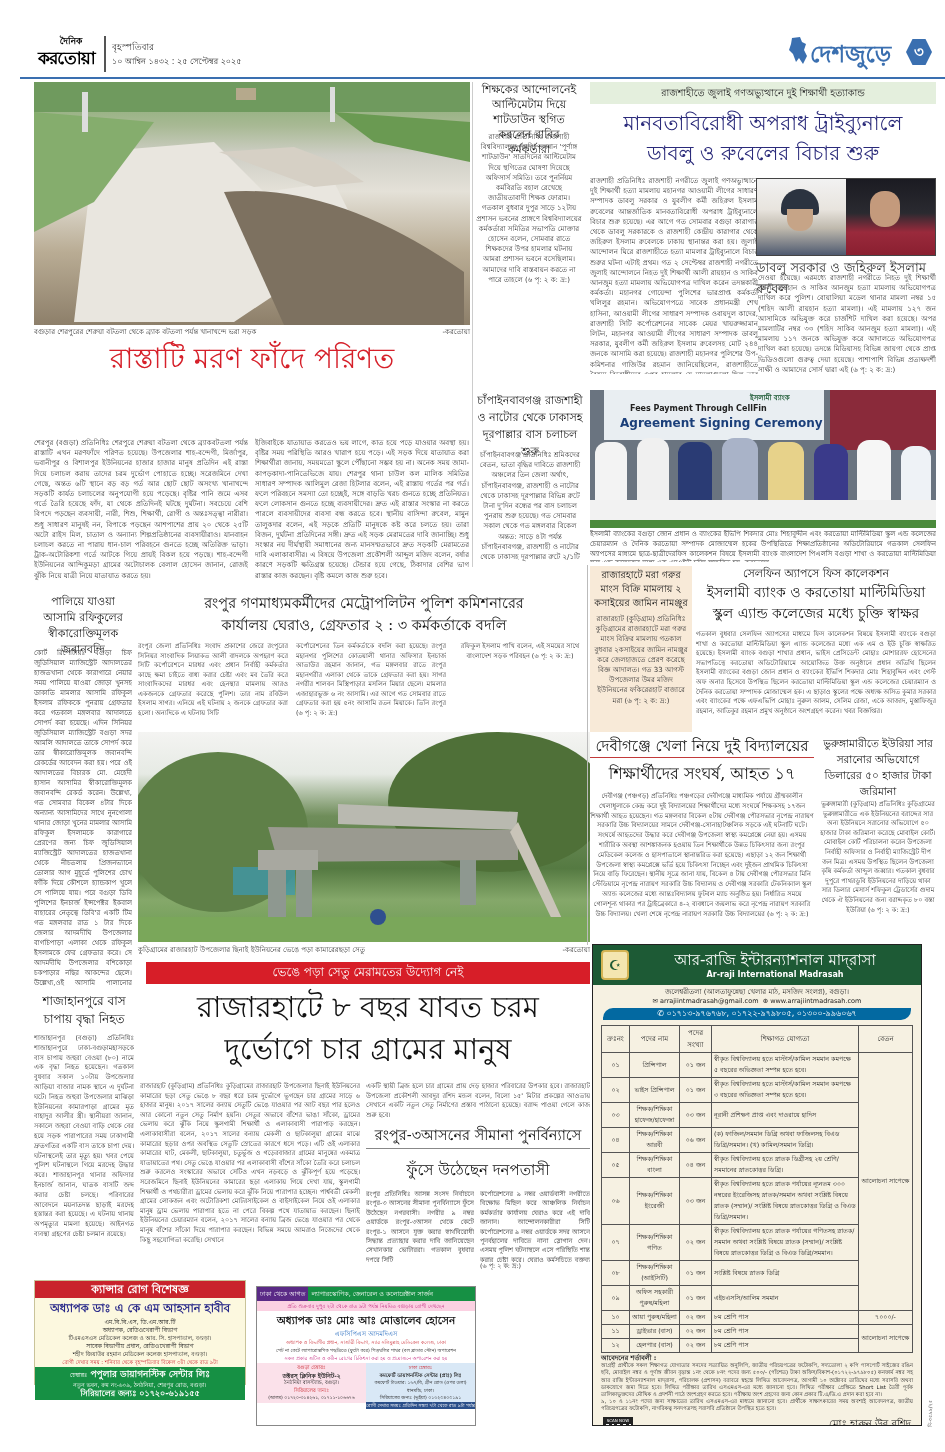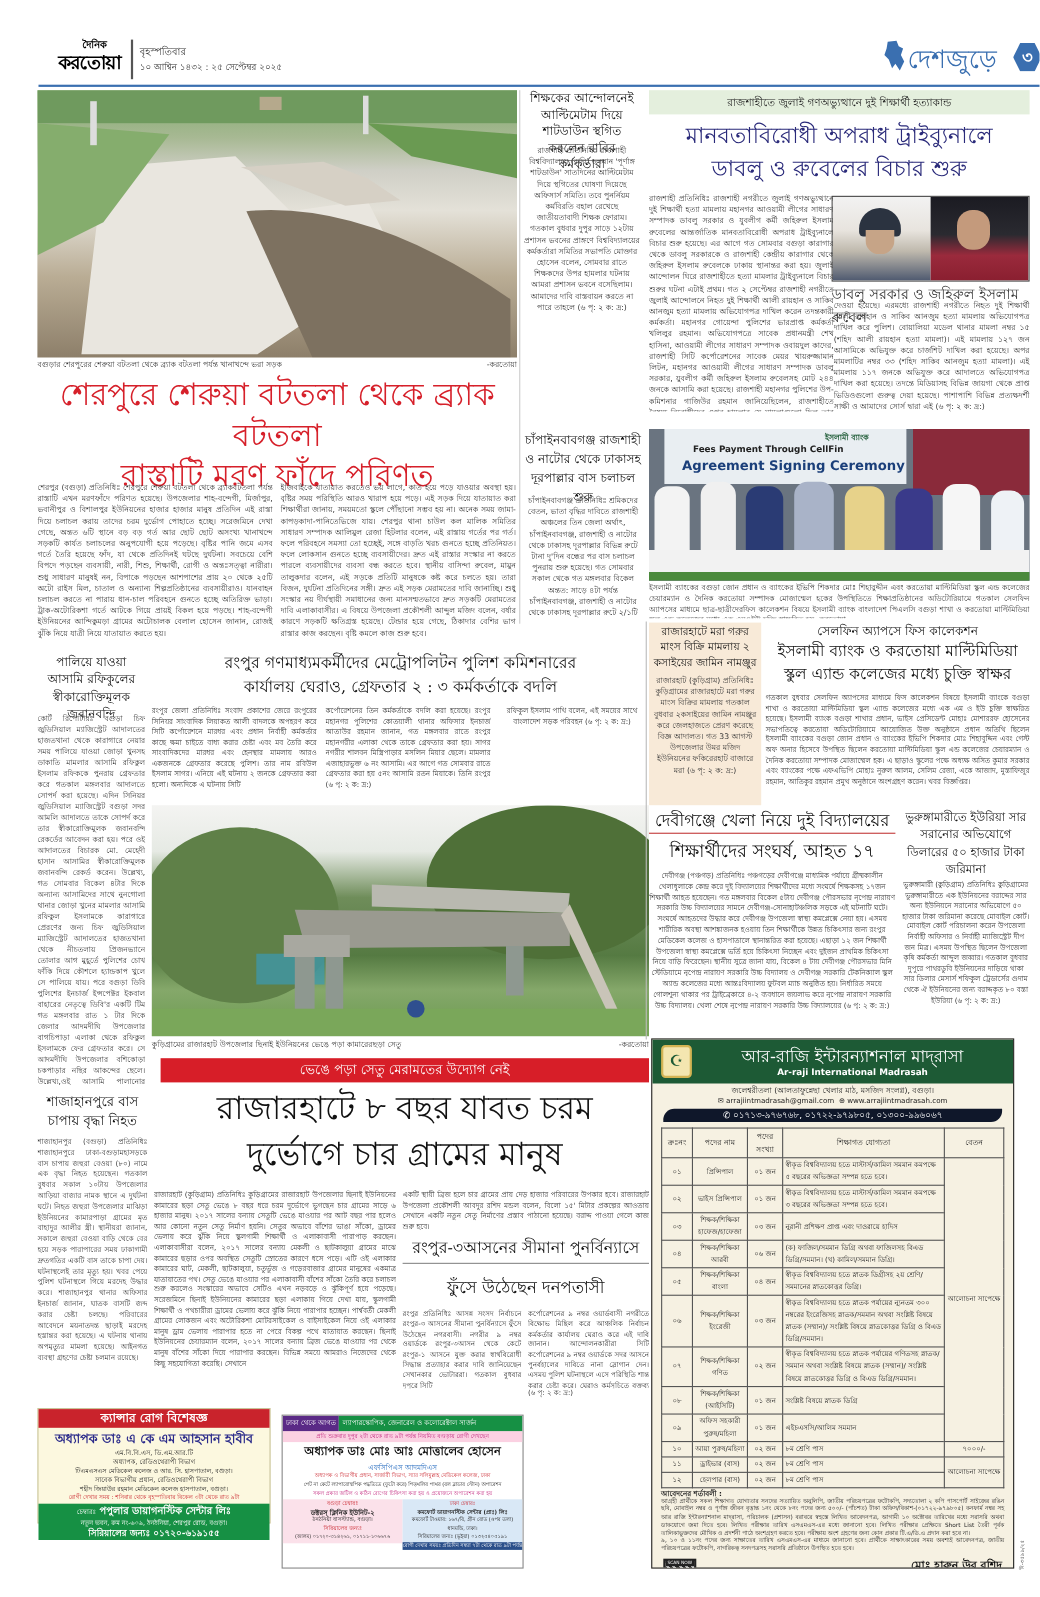--- a/index.html
+++ b/index.html
@@ -11,34 +11,34 @@
 .photo{overflow:hidden}
 .masthead-logo{font-family:"DejaVu Serif",serif;font-weight:bold}
 table{border-collapse:collapse;width:100%}
 td,th{border:1px solid #555;font-size:6.3px;padding:1px 2px;text-align:center;vertical-align:middle;color:#222}
 th{font-weight:normal;font-size:7px}
 td.q{text-align:left}
 </style>
 </head>
 <body>
 
-<div class="abs" style="left:15px;top:0;width:786px;height:80px">
+<div class="abs" style="left:0;top:0;width:786px;height:80px">
   <div class="abs masthead-logo" style="left:38px;top:34px;width:62px;height:40px">
     <div style="font-size:9px;text-align:center;color:#000;margin-left:4px">দৈনিক</div>
     <div style="font-size:17px;color:#000;letter-spacing:-1px;line-height:18px">করতোয়া</div>
   </div>
   <div class="abs" style="left:104px;top:36px;width:2px;height:36px;background:#555"></div>
   <div class="abs" style="left:112px;top:40px;font-size:9px;color:#333">বৃহস্পতিবার</div>
   <div class="abs" style="left:112px;top:55px;font-size:8px;color:#333">১০ আশ্বিন ১৪৩২ : ২৫ সেপ্টেম্বর ২০২৫</div>
   <div class="abs" style="left:788px;top:36px;width:20px;height:30px">
     <svg width="20" height="30" viewBox="0 0 20 30">
         <path d="M4 2 L12 1 L14 6 L18 8 L16 14 L19 20 L15 28 L11 22 L8 26 L5 18 L1 14 L3 8 Z" fill="#3a6fb0"></path>
       </svg>
   </div>
-  <div class="abs" style="left:810px;top:36px;font-size:23px;color:#3a6fb0;font-family:'DejaVu Serif',serif;font-weight:normal">দেশজুড়ে</div>
+  <div class="abs" style="left:810px;top:36px;font-size:23px;color:#3a6fb0;font-family:'DejaVu Serif',serif;font-weight:bold">দেশজুড়ে</div>
   <div class="abs" style="left:906px;top:39px;width:26px;height:26px;background:#3a6fb0;clip-path:polygon(25% 0,75% 0,100% 50%,75% 100%,25% 100%,0 50%);display:flex;align-items:center;justify-content:center">
     <span style="color:#fff;font-size:15px;font-weight:bold">৩</span>
   </div>
   <div class="abs" style="left:20px;top:77px;width:925px;height:2px;background:#3a6fb0"></div>
 </div>
 
 <div class="abs photo" style="left:34px;top:82px;width:436px;height:243px;background:linear-gradient(180deg,#7ea86a 0%,#a8b994 18%,#cfcfc6 30%,#e4e1d8 45%,#b9ac94 70%,#8d7f6a 100%)">
   <svg width="436" height="243" viewBox="0 0 436 243">
     <rect x="0" y="0" width="436" height="30" fill="#6f9a5e"></rect>
     <path d="M60 70 L180 60 L230 110 L300 100 L330 160 L260 200 L200 240 L40 240 Z" fill="#e9e6df"></path>
@@ -49,21 +49,20 @@
     <rect x="202" y="6" width="20" height="12" fill="#b5a98c"></rect>
     <rect x="48" y="10" width="6" height="40" fill="#ddd"></rect>
     <rect x="296" y="5" width="5" height="35" fill="#ddd"></rect>
   </svg>
 </div>
 <div class="abs cap" style="left:34px;top:326px;width:436px">
   <span>বগুড়ার শেরপুরের শেরুয়া বটতলা থেকে ব্র্যাক বটতলা পর্যন্ত খানাখন্দে ভরা সড়ক</span>
   <span>-করতোয়া</span>
 </div>
 <div class="abs hd" style="left:34px;top:340px;width:436px;color:#d6202a">
-  <div style="font-size:28px;line-height:37px">শেরপুরে শেরুয়া বটতলা থেকে ব্র্যাক বটতলা</div>
   <div style="font-size:28px;line-height:37px">রাস্তাটি মরণ ফাঁদে পরিণত</div>
 </div>
 <div class="abs txt" style="left:34px;top:438px;width:214px;height:145px">শেরপুর (বগুড়া) প্রতিনিধিঃ শেরপুরে শেরুয়া বটতলা থেকে ব্র্যাকবটতলা পর্যন্ত রাস্তাটি এখন মরণফাঁদে পরিণত হয়েছে। উপজেলার শাহ-বন্দেগী, মির্জাপুর, ভবানীপুর ও বিশালপুর ইউনিয়নের হাজার হাজার মানুষ প্রতিদিন এই রাস্তা দিয়ে চলাচল করায় তাদের চরম দুর্ভোগ পোহাতে হচ্ছে। সরেজমিনে দেখা গেছে, অন্তত ৬টি স্থানে বড় বড় গর্ত আর ছোট ছোট অসংখ্য খানাখন্দে সড়কটি কার্যত চলাচলের অনুপযোগী হয়ে পড়েছে। বৃষ্টির পানি জমে এসব গর্তে তৈরি হয়েছে ফাঁদ, যা থেকে প্রতিদিনই ঘটছে দুর্ঘটনা। সবচেয়ে বেশি বিপদে পড়ছেন ব্যবসায়ী, নারী, শিশু, শিক্ষার্থী, রোগী ও অন্তঃসত্ত্বা নারীরা। শুধু সাধারণ মানুষই নন, বিপাকে পড়ছেন আশপাশের প্রায় ২০ থেকে ২৫টি অটো রাইস মিল, চাতাল ও অন্যান্য শিল্পপ্রতিষ্ঠানের ব্যবসায়ীরাও। যানবাহন চলাচল করতে না পারায় ধান-চাল পরিবহনে গুনতে হচ্ছে অতিরিক্ত ভাড়া। ট্রাক-অটোরিকশা গর্তে আটকে গিয়ে প্রায়ই বিকল হয়ে পড়ছে। শাহ-বন্দেগী ইউনিয়নের আন্দিকুমড়া গ্রামের অটোচালক বেলাল হোসেন জানান, রোজই ঝুঁকি নিয়ে যাত্রী নিয়ে যাতায়াত করতে হয়।</div>
 <div class="abs txt" style="left:255px;top:438px;width:214px;height:145px">ইজিবাইকে যাতায়াত করতেও ভয় লাগে, কাত হয়ে পড়ে যাওয়ার অবস্থা হয়। বৃষ্টির সময় পরিস্থিতি আরও খারাপ হয়ে পড়ে। এই সড়ক দিয়ে যাতায়াত করা শিক্ষার্থীরা জানায়, সময়মতো স্কুলে পৌঁছানো সম্ভব হয় না। অনেক সময় জামা-কাপড়কাদা-পানিতেভিজে যায়। শেরপুর থানা চাউল কল মালিক সমিতির সাধারণ সম্পাদক আলিমুল রেজা হিটলার বলেন, এই রাস্তায় গর্তের পর গর্ত। ফলে পরিবহনে সমস্যা তো হচ্ছেই, সঙ্গে বাড়তি খরচ গুনতে হচ্ছে প্রতিনিয়ত। ফলে লোকসান গুনতে হচ্ছে ব্যবসায়ীদের। দ্রুত এই রাস্তার সংস্কার না করতে পারলে ব্যবসায়ীদের ব্যবসা বন্ধ করতে হবে। স্থানীয় বাসিন্দা রুবেল, মামুন তালুকদার বলেন, এই সড়কে প্রতিটি মানুষকে কষ্ট করে চলতে হয়। তারা বিজন, দুর্ঘটনা প্রতিদিনের সঙ্গী। দ্রুত এই সড়ক মেরামতের দাবি জানাচ্ছি। শুধু সংস্কার নয় দীর্ঘস্থায়ী সমাধানের জন্য মানসম্মতভাবে দ্রুত সড়কটি মেরামতের দাবি এলাকাবাসীর। এ বিষয়ে উপজেলা প্রকৌশলী আব্দুল মজিদ বলেন, বর্ষার কারণে সড়কটি ক্ষতিগ্রস্ত হয়েছে। টেন্ডার হয়ে গেছে, ঠিকাদার বেশির ভাগ রাস্তার কাজ করছেন। বৃষ্টি কমলে কাজ শুরু হবে।</div>
 
 <div class="abs hd" style="left:476px;top:82px;width:106px;font-size:11px;color:#111;line-height:15px">শিক্ষকের আন্দোলনেই আল্টিমেটাম দিয়ে শাটডাউন স্থগিত করলেন রাবির কর্মকর্তারা</div>
 <div class="abs txt" style="left:476px;top:132px;width:106px;height:257px;text-align:center">
   <span>রাজশাহী প্রতিনিধিঃ রাজশাহী বিশ্ববিদ্যালয়ে (রাবি) চলমান 'পূর্ণাঙ্গ শাটডাউন' সাতদিনের আল্টিমেটাম দিয়ে স্থগিতের ঘোষণা দিয়েছে অফিসার্স সমিতি। তবে পুনর্নিয়ম কর্মবিরতি বহাল রেখেছে জাতীয়তাবাদী শিক্ষক ফোরাম। গতকাল বুধবার দুপুর সাড়ে ১২টায় প্রশাসন ভবনের প্রাঙ্গণে বিশ্ববিদ্যালয়ের কর্মকর্তারা সমিতির সভাপতি মোক্তার হোসেন বলেন, সোমবার রাতে শিক্ষকদের উপর হামলার ঘটনায় আমরা প্রশাসন ভবনে বসেছিলাম। আমাদের দাবি বাস্তবায়ন করতে না পারে তাহলে</span>
   <span>(৬ পৃ: ২ ক: দ্র:)</span>
 </div>
@@ -261,21 +260,21 @@
       <div style="font-size:8px;line-height:10px;font-weight:bold">Ar-raji International Madrasah</div>
     </div>
   </div>
   <div style="text-align:center;font-size:7px;line-height:10px;margin-top:2px;color:#222">জলেশ্বরীতলা (আলতাফুন্নেছা খেলার মাঠ, মসজিদ সংলগ্ন), বগুড়া।</div>
   <div style="text-align:center;font-size:6.5px;line-height:9px;color:#222">
     <span>✉</span>
     <span>arrajiintmadrasah@gmail.com</span>
     &nbsp;<span>⊕</span>
     <span>www.arrajiintmadrasah.com</span>
   </div>
-  <div style="margin:2px 10px;background:#0f172a;color:#fff;text-align:center;font-size:8px;line-height:12px;border-radius:10px 0 10px 0">
+  <div style="margin:2px 10px;background:#0369a1;color:#fff;text-align:center;font-size:8px;line-height:12px;border-radius:10px 0 10px 0">
     <span>✆</span>
     <span>০১৭১৩-৯৭৬৭৬৮, ০১৭২২-৯৭৯৮০৫, ০১৩০০-৯৯৬০৬৭</span>
   </div>
   <div style="padding:3px 8px 0 8px">
     <table>
       <thead>
         <tr>
           <th style="width:28px">ক্রঃনং</th>
           <th style="width:50px">পদের নাম</th>
           <th style="width:32px">পদের সংখ্যা</th>
@@ -365,21 +364,21 @@
   <div style="padding:2px 8px;font-size:5.3px;line-height:7.2px;color:#222;text-align:justify">
     <div style="font-weight:bold;font-size:6.5px">আবেদনের শর্তাবলী :</div>
     <div>আগ্রহী প্রার্থীকে সকল শিক্ষাগত যোগ্যতার সনদের সত্যায়িত অনুলিপি, জাতীয় পরিচয়পত্রের ফটোকপি, সদ্যতোলা ২ কপি পাসপোর্ট সাইজের রঙিন ছবি, মোবাইল নম্বর ও পূর্ণাঙ্গ জীবন বৃত্তান্ত ১নং থেকে ৮নং পদের জন্য ৫০০/- (পাঁচশত) টাকা অফিস/বিকাশ-(০১৭২২-৯৭৯৮০৫) কনফার্ম নম্বর সহ আর রাজি ইন্টারন্যাশনাল মাদ্‌রাসা, পরিচালক (প্রশাসন) বরাবরে স্বহস্তে লিখিত আবেদনপত্র, আগামী ১০ অক্টোবর তারিখের মধ্যে সরাসরি অথবা ডাকযোগে জমা দিতে হবে। লিখিত পরীক্ষার তারিখ এসএমএস-এর মধ্যে জানানো হবে। লিখিত পরীক্ষার প্রেক্ষিতে Short List তৈরী পূর্বক তালিকাভুক্তদের মৌখিক ও প্রদর্শনী পাঠে অংশগ্রহণ করতে হবে। পরীক্ষায় অংশ গ্রহণের জন্য কোন প্রকার টি.এ/ডি.এ প্রদান করা হবে না।</div>
     <div>৯, ১০ ও ১১নং পদের জন্য সাক্ষাতের তারিখ এসএমএস-এর মাধ্যমে জানানো হবে। প্রার্থীকে সাক্ষাৎকারের সময় অবশ্যই আবেদনপত্র, জাতীয় পরিচয়পত্রের ফটোকপি, নাগরিকত্ব সনদপত্রসহ সরাসরি প্রতিষ্ঠানে উপস্থিত হতে হবে।</div>
   </div>
   <div style="display:flex;padding:2px 10px;align-items:flex-start">
     <div style="width:30px;height:34px;border:2px solid #222;background:repeating-linear-gradient(45deg,#222 0 2px,#fff 2px 4px);position:relative">
       <span style="position:absolute;top:-1px;left:0;right:0;background:#222;color:#fff;font-size:4px;text-align:center;line-height:6px">SCAN NOW</span>
     </div>
     <div style="flex:1;text-align:right">
-      <div style="font-size:10px;line-height:14px;font-weight:bold;color:#111">মোঃ হারুন উর রশিদ</div>
+      <div style="font-size:10px;line-height:14px;font-weight:normal;color:#111">মোঃ হারুন উর রশিদ</div>
 
     </div>
   </div>
 </div>
 <div class="abs" style="left:926px;top:1400px;font-size:5px;writing-mode:vertical-rl;transform:rotate(180deg);color:#444">দি-৩৫৯৯/২৫</div>
 
 <div class="abs" style="left:587px;top:565px;width:1px;height:380px;background:#bbb"></div>
 <div class="abs" style="left:472px;top:82px;width:1px;height:485px;background:#ccc"></div>
 
 </body></html>

